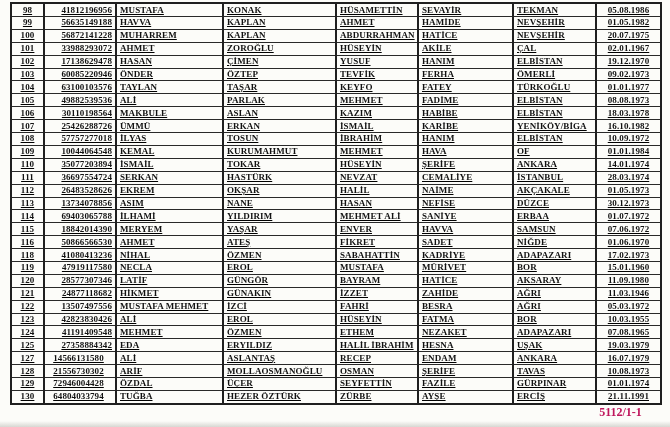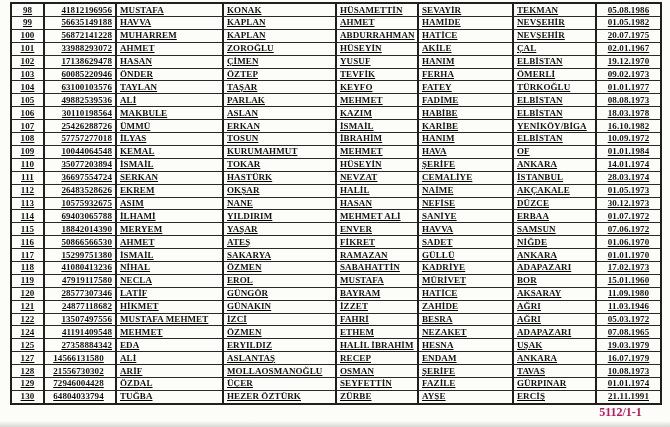--- a/index.html
+++ b/index.html
@@ -236,21 +236,21 @@
           <td class="c1">26483528626</td>
           <td class="c2">EKREM</td>
           <td class="c3">OKŞAR</td>
           <td class="c4">HALİL</td>
           <td class="c5">NAİME</td>
           <td class="c6">AKÇAKALE</td>
           <td class="c7">01.05.1973</td>
         </tr>
         <tr>
           <td class="c0">113</td>
-          <td class="c1">10575932675</td>
+          <td class="c1">13734078856</td>
           <td class="c2">ASIM</td>
           <td class="c3">NANE</td>
           <td class="c4">HASAN</td>
           <td class="c5">NEFİSE</td>
           <td class="c6">DÜZCE</td>
           <td class="c7">30.12.1973</td>
         </tr>
         <tr>
           <td class="c0">114</td>
           <td class="c1">69403065788</td>
@@ -275,30 +275,20 @@
           <td class="c0">116</td>
           <td class="c1">50866566530</td>
           <td class="c2">AHMET</td>
           <td class="c3">ATEŞ</td>
           <td class="c4">FİKRET</td>
           <td class="c5">SADET</td>
           <td class="c6">NİĞDE</td>
           <td class="c7">01.06.1970</td>
         </tr>
         <tr>
-          <td class="c0">117</td>
-          <td class="c1">15299751380</td>
-          <td class="c2">İSMAİL</td>
-          <td class="c3">SAKARYA</td>
-          <td class="c4">RAMAZAN</td>
-          <td class="c5">GÜLLÜ</td>
-          <td class="c6">ANKARA</td>
-          <td class="c7">01.01.1970</td>
-        </tr>
-        <tr>
           <td class="c0">118</td>
           <td class="c1">41080413236</td>
           <td class="c2">NİHAL</td>
           <td class="c3">ÖZMEN</td>
           <td class="c4">SABAHATTİN</td>
           <td class="c5">KADRİYE</td>
           <td class="c6">ADAPAZARI</td>
           <td class="c7">17.02.1973</td>
         </tr>
         <tr>
@@ -333,20 +323,30 @@
         </tr>
         <tr>
           <td class="c0">122</td>
           <td class="c1">13507497556</td>
           <td class="c2">MUSTAFA MEHMET</td>
           <td class="c3">İZCİ</td>
           <td class="c4">FAHRİ</td>
           <td class="c5">BESRA</td>
           <td class="c6">AĞRI</td>
           <td class="c7">05.03.1972</td>
+        </tr>
+        <tr>
+          <td class="c0">123</td>
+          <td class="c1">42823830426</td>
+          <td class="c2">ALİ</td>
+          <td class="c3">EROL</td>
+          <td class="c4">HÜSEYİN</td>
+          <td class="c5">FATMA</td>
+          <td class="c6">BOR</td>
+          <td class="c7">10.03.1955</td>
         </tr>
         <tr>
           <td class="c0">124</td>
           <td class="c1">41191409548</td>
           <td class="c2">MEHMET</td>
           <td class="c3">ÖZMEN</td>
           <td class="c4">ETHEM</td>
           <td class="c5">NEZAKET</td>
           <td class="c6">ADAPAZARI</td>
           <td class="c7">07.08.1965</td>

